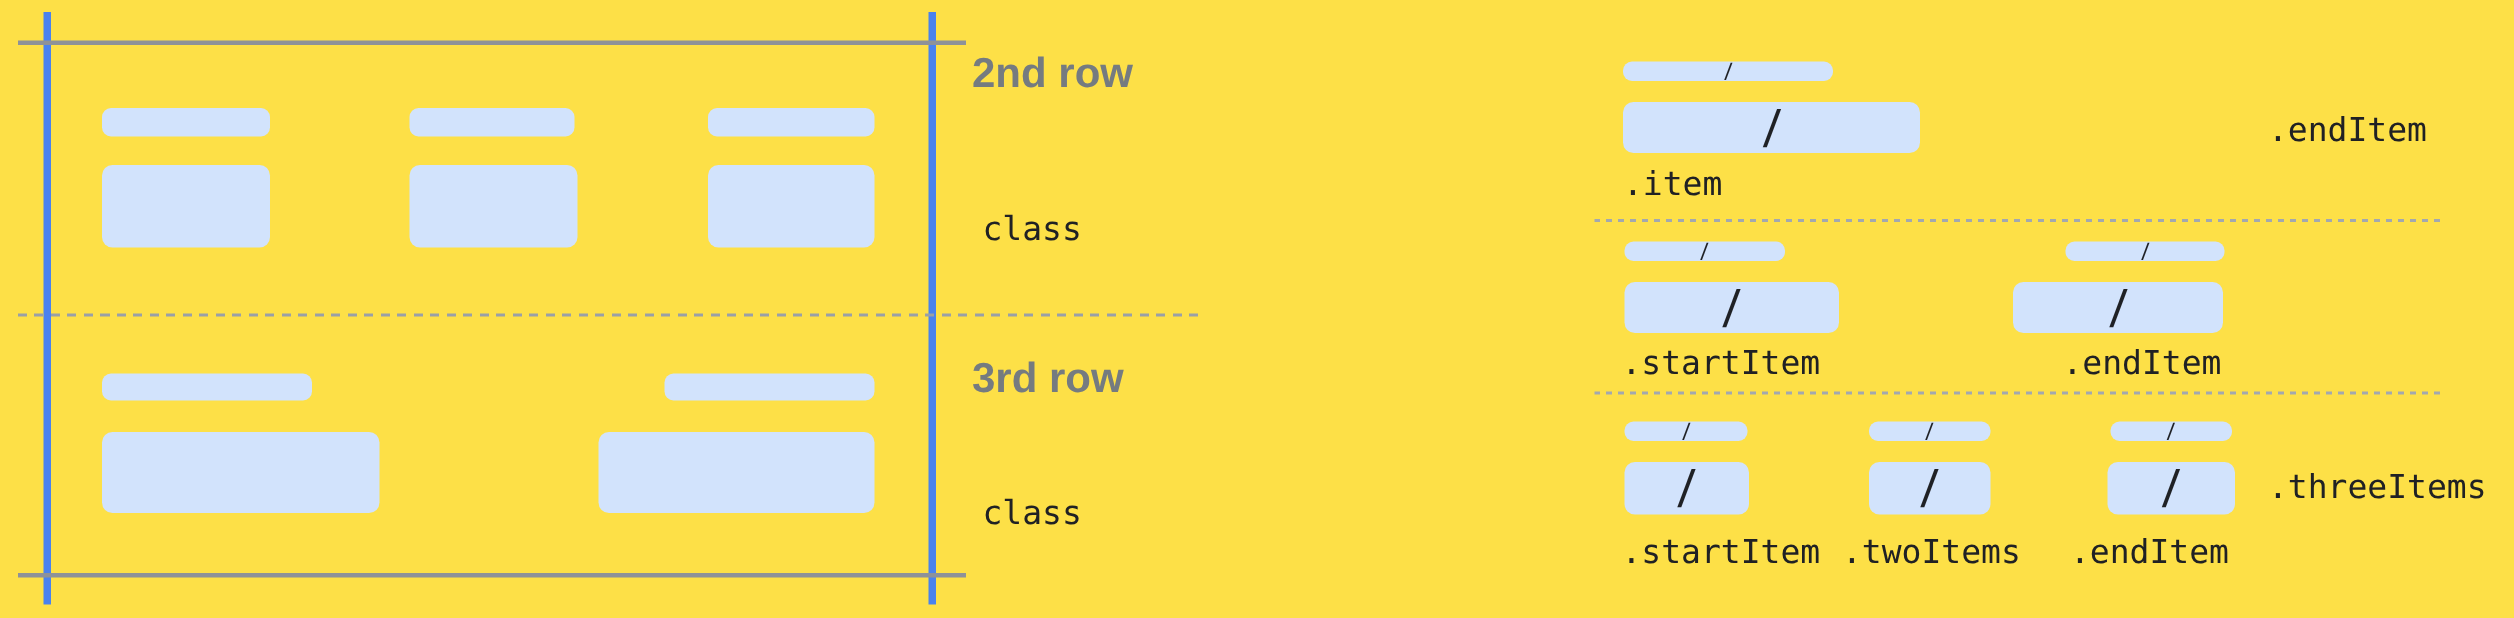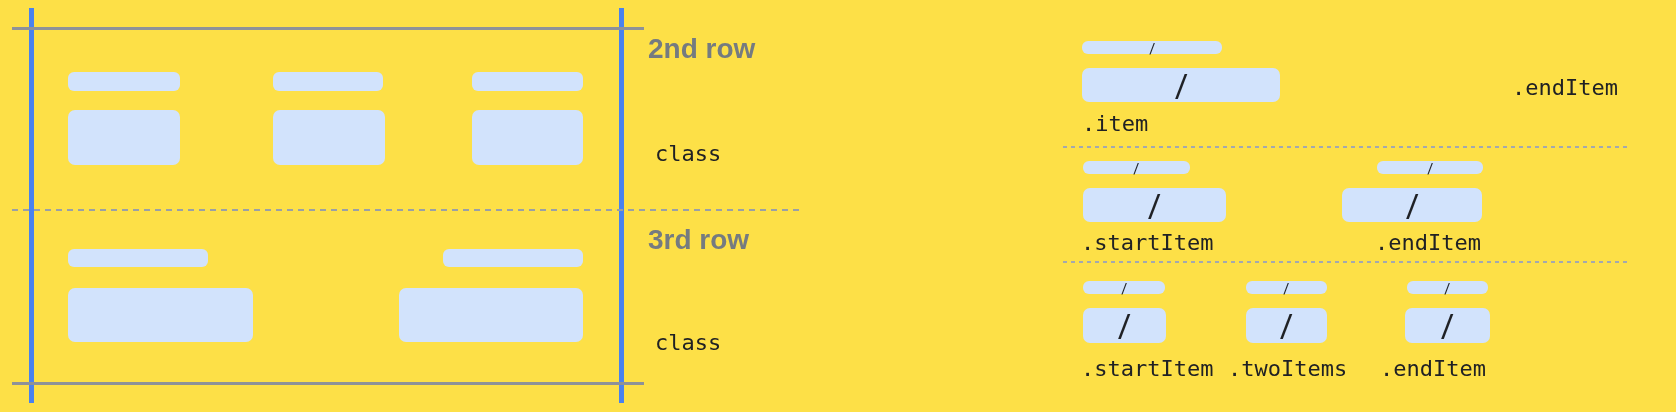--- a/index.html
+++ b/index.html
@@ -56,21 +56,21 @@
   <div class="bar block" style="left:68px;top:288px;width:185px;height:54px"></div>
   <div class="bar" style="left:443px;top:249px;width:140px;height:18px"></div>
   <div class="bar block" style="left:399px;top:288px;width:184px;height:54px"></div>
 
   <div class="heading" style="left:648px;top:34px">2nd row</div>
   <div class="codeblock code" style="top:76px">
     <div>class</div>
     
   </div>
 
-  <div class="heading" style="left:648px;top:225px">3rd row</div>
+  <div class="heading" style="left:648px;top:237px">3rd row</div>
   <div class="codeblock code" style="top:265px">
     <div>class</div>
     
     
     
   </div>
 
   <div class="bar flexc" style="left:1082px;top:41px;width:140px;height:13px">
     <span class="slash-sm">/</span>
   </div>
@@ -113,14 +113,15 @@
   </div>
   <div class="bar flexc" style="left:1407px;top:281px;width:81px;height:13px">
     <span class="slash-sm">/</span>
   </div>
   <div class="bar block flexc" style="left:1405px;top:308px;width:85px;height:35px">
     <span class="slash-lg">/</span>
   </div>
   <div class="mono-label" style="left:1081px;top:357px">.startItem</div>
   <div class="mono-label" style="left:1228px;top:357px">.twoItems</div>
   <div class="mono-label" style="left:1380px;top:357px">.endItem</div>
+  <div class="mono-label" style="left:1512px;top:314px">.threeItems</div>
 
 </div>
 
 </body></html>

